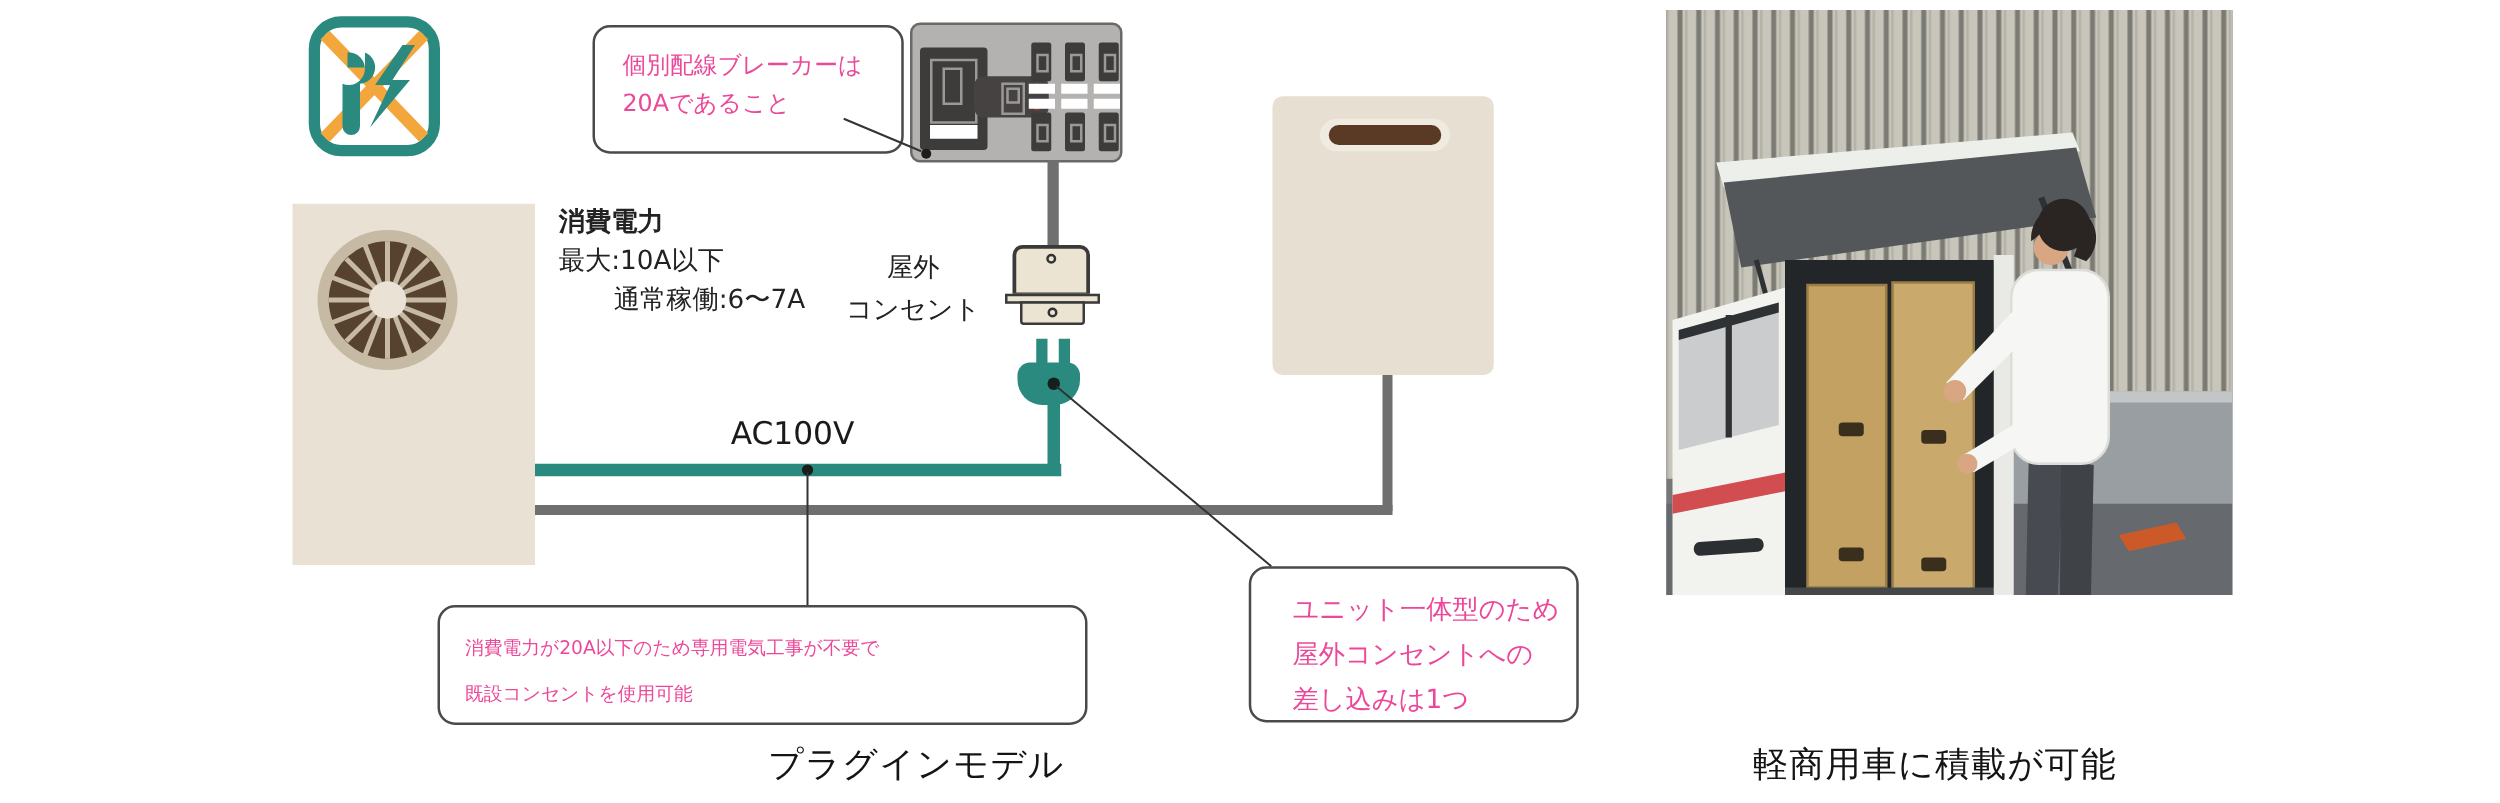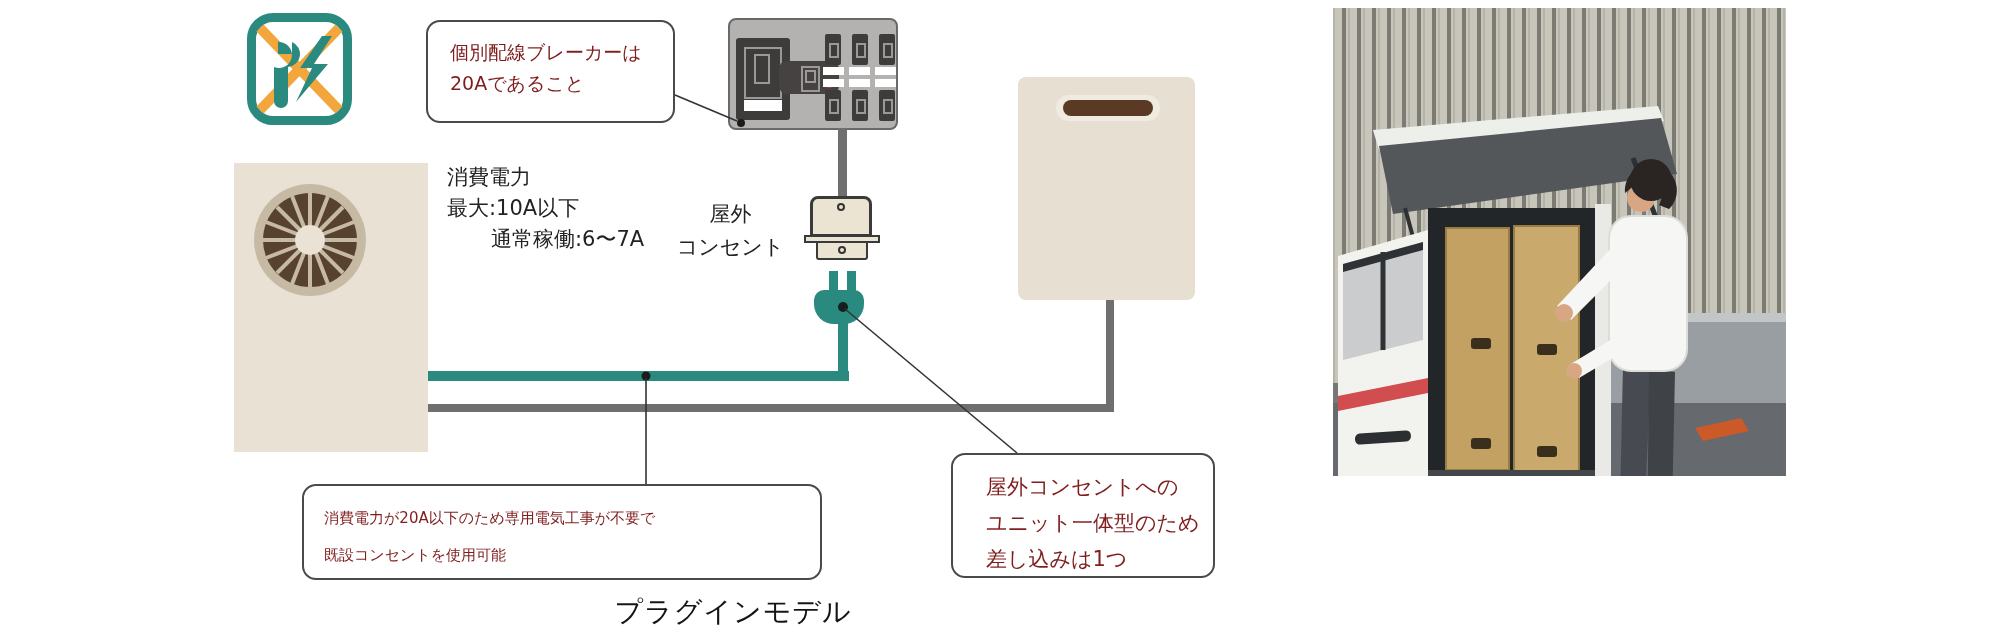--- a/index.html
+++ b/index.html
@@ -4,21 +4,21 @@
 <style>
   html,body{margin:0;padding:0;background:#ffffff;}
   #stage{
     position:relative;width:2000px;height:642px;background:#ffffff;overflow:hidden;
     font-family:"DejaVu Sans","Liberation Sans",sans-serif;color:#2a2a2a;
   }
   .abs{position:absolute;}
   
   .callout{
     position:absolute;background:#ffffff;border:2px solid #4a4a4a;border-radius:14px;
-    box-sizing:border-box;color:#7f1d1d;
+    box-sizing:border-box;color:#ec4899;margin-left:48px;
   }
   .callout .ln{display:block;}
   
   .nw-icon{
     position:absolute;left:247px;top:13px;width:105px;height:112px;
     border:9px solid #2a8a7f;border-radius:26px;box-sizing:border-box;background:#fff;
   }
   
   .panel{
     position:absolute;left:728px;top:18px;width:170px;height:112px;
@@ -134,20 +134,21 @@
     <span class="ln" style="display:block;">屋外</span>
     <span class="ln" style="display:block;">コンセント</span>
   </div>
 
   <div class="prong" style="left:829px;top:271px;"></div>
   <div class="prong" style="left:847px;top:271px;"></div>
   <div class="plug-body"></div>
   <div class="plug-stem"></div>
 
   <div class="wire teal" style="left:428px;top:371px;width:421px;height:10px;"></div>
+  <div class="t" style="left:534px;top:332px;width:200px;text-align:center;font-size:25px;color:#1a1a1a;">AC100V</div>
 
   <div class="wire" style="left:428px;top:404px;width:686px;height:8px;"></div>
   <div class="wire" style="left:1106px;top:299px;width:8px;height:110px;"></div>
 
   <div class="unit-left">
     <svg class="abs" style="left:18px;top:19px;" width="116" height="116" viewBox="0 0 116 116">
       <circle cx="58" cy="58" r="56" fill="#c7baa5"></circle>
       <circle cx="58" cy="58" r="47" fill="#57412f"></circle>
       <g stroke="#c7baa5" stroke-width="4">
         <line x1="58" y1="11" x2="58" y2="44"></line>
@@ -165,38 +166,38 @@
         <line x1="14" y1="40" x2="45" y2="52"></line>
           <line x1="71" y1="64" x2="102" y2="76"></line>
         <line x1="102" y1="40" x2="71" y2="52"></line>
           <line x1="45" y1="64" x2="14" y2="76"></line>
       </g>
       <circle cx="58" cy="58" r="15" fill="#e9e2d5"></circle>
     </svg>
   </div>
 
   <div class="t label-3l" style="left:447px;top:162px;">
-    <span style="display:block;">消費電力</span>
+    <span style="display:block;font-weight:bold;">消費電力</span>
     <span style="display:block;">最大:10A以下</span>
     <span style="display:block;margin-left:44px;">通常稼働:6〜7A</span>
   </div>
 
   <div class="unit-right">
     <div class="slot-halo"></div>
     <div class="slot"></div>
   </div>
 
   <div class="callout" style="left:302px;top:484px;width:520px;height:96px;padding:14px 0 0 20px;font-size:15px;line-height:37px;">
     <span class="ln">消費電力が20A以下のため専用電気工事が不要で</span>
     <span class="ln">既設コンセントを使用可能</span>
   </div>
 
   <div class="callout" style="left:951px;top:453px;width:264px;height:125px;padding:14px 0 0 33px;font-size:21px;line-height:36px;">
+    <span class="ln">ユニット一体型のため</span>
     <span class="ln">屋外コンセントへの</span>
-    <span class="ln">ユニット一体型のため</span>
     <span class="ln">差し込みは1つ</span>
   </div>
 
   <svg class="abs" style="left:0;top:0;pointer-events:none;" width="2000" height="642" viewBox="0 0 2000 642">
     <line x1="675" y1="95" x2="737" y2="121" stroke="#333" stroke-width="1.6"></line>
     <circle cx="646" cy="376" r="4.5" fill="#1c1c1c"></circle>
     <line x1="646" y1="378" x2="646" y2="484" stroke="#333" stroke-width="1.6"></line>
     <circle cx="843" cy="307" r="5" fill="#15201e"></circle>
     <line x1="845" y1="309" x2="1017" y2="453" stroke="#333" stroke-width="1.6"></line>
   </svg>
@@ -262,14 +263,15 @@
       <polygon points="280,238 298,252 238,312 224,298" fill="#f6f7f4"></polygon>
       <circle cx="231" cy="305" r="9" fill="#d9a684"></circle>
       <polygon points="284,328 300,338 246,370 236,357" fill="#f6f7f4"></polygon>
       <circle cx="241" cy="363" r="8" fill="#d9a684"></circle>
       <circle cx="308" cy="190" r="14" fill="#d9a684"></circle>
       <path d="M292 185 a26 26 0 1 1 44 16 l-10 -4 a16 16 0 0 0 -22 -22 z" fill="#2a2522"></path>
       <circle cx="318" cy="172" r="21" fill="#2a2522"></circle>
     </svg>
   </div>
 
+  <div class="t caption" style="left:1348px;top:593px;width:400px;">軽商用車に積載が可能</div>
 
 </div>
 
 </body></html>

